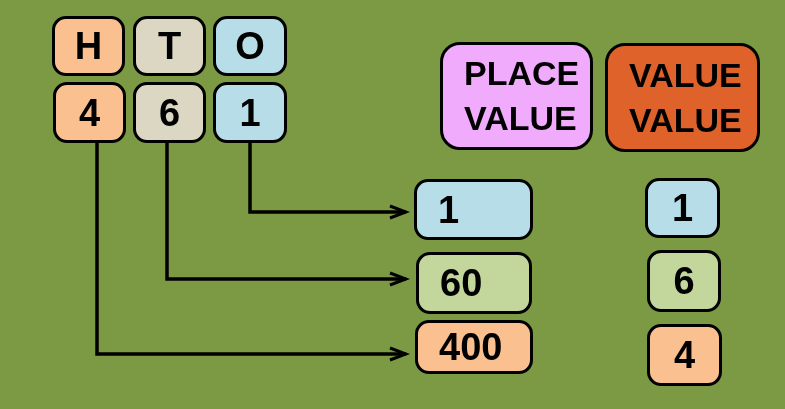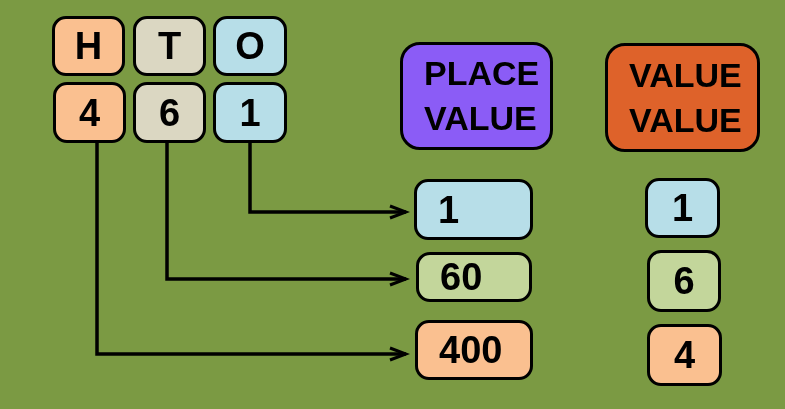--- a/index.html
+++ b/index.html
@@ -25,21 +25,21 @@
     display: flex;
     align-items: center;
     justify-content: center;
     font-size: 38px;
     line-height: 1;
   }
   .peach  { background: #FAC090; }
   .beige  { background: #DBD7C2; }
   .blue   { background: #B7DEE8; }
   .green  { background: #C3D69B; }
-  .yellow { background: #8b5cf6; }
+  .yellow { background: #f0abfc; margin-left: 40px; }
   .orange { background: #DE622A; }
 
   .header-box {
     border-radius: 20px;
     flex-direction: column;
     align-items: flex-start;
     justify-content: center;
     padding-left: 21px;
     font-size: 34px;
     line-height: 45px;
@@ -55,22 +55,22 @@
   #box-o { left: 213px; top: 16px; width: 74px; height: 60px; }
   
   #box-d4 { left: 53px;  top: 82px; width: 73px; height: 61px; }
   #box-d6 { left: 133px; top: 82px; width: 73px; height: 61px; }
   #box-d1 { left: 213px; top: 82px; width: 74px; height: 61px; }
   
   #pv-header { left: 400px; top: 42px; width: 153px; height: 108px; }
   #fv-header { left: 605px; top: 43px; width: 155px; height: 109px; }
   
   #pv-1   { left: 414px; top: 179px; width: 119px; height: 61px; }
-  #pv-60  { left: 416px; top: 252px; width: 116px; height: 50px; }
-  #pv-400 { left: 415px; top: 320px; width: 118px; height: 60px; }
+  #pv-60  { left: 416px; top: 252px; width: 116px; height: 62px; }
+  #pv-400 { left: 415px; top: 320px; width: 118px; height: 54px; }
   
   #fv-1 { left: 645px; top: 178px; width: 75px; height: 60px; }
   #fv-6 { left: 647px; top: 250px; width: 74px; height: 62px; }
   #fv-4 { left: 647px; top: 324px; width: 75px; height: 62px; }
 
   .arrows {
     position: absolute;
     left: 0;
     top: 0;
     pointer-events: none;

